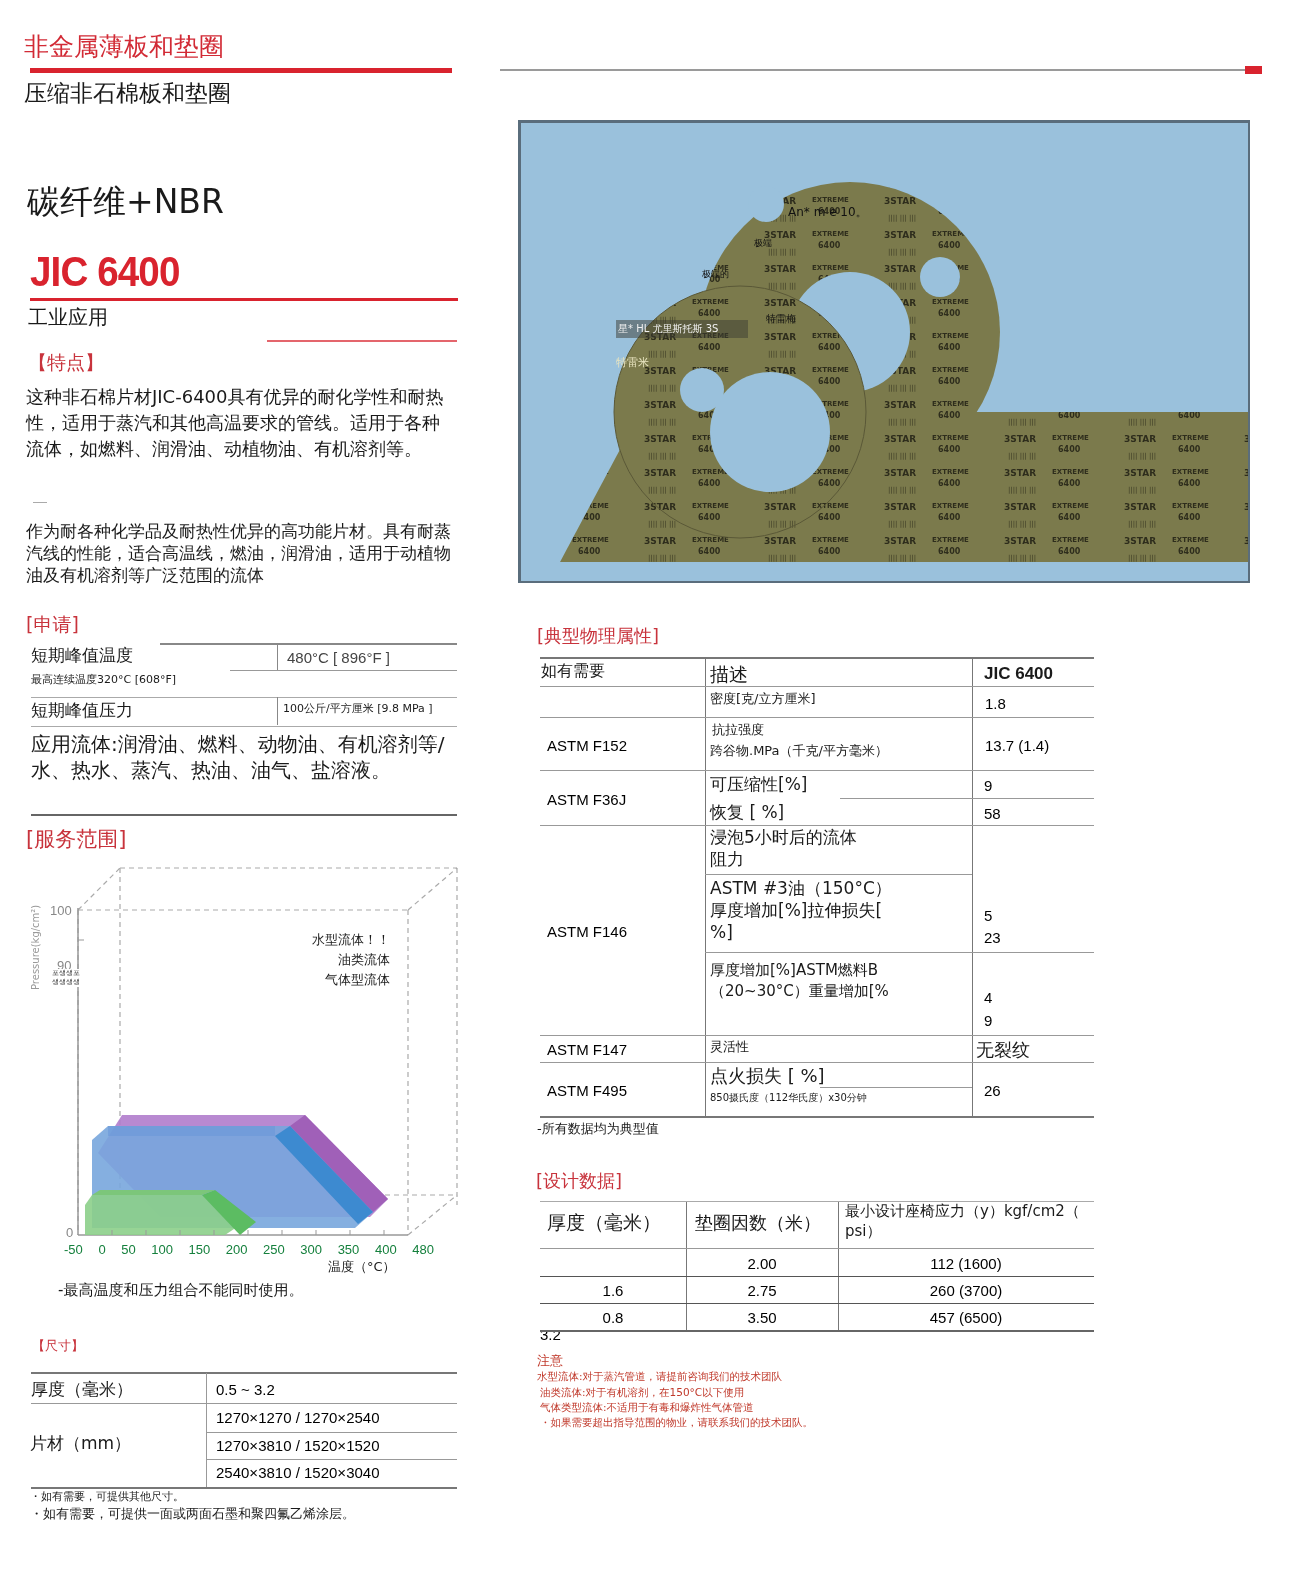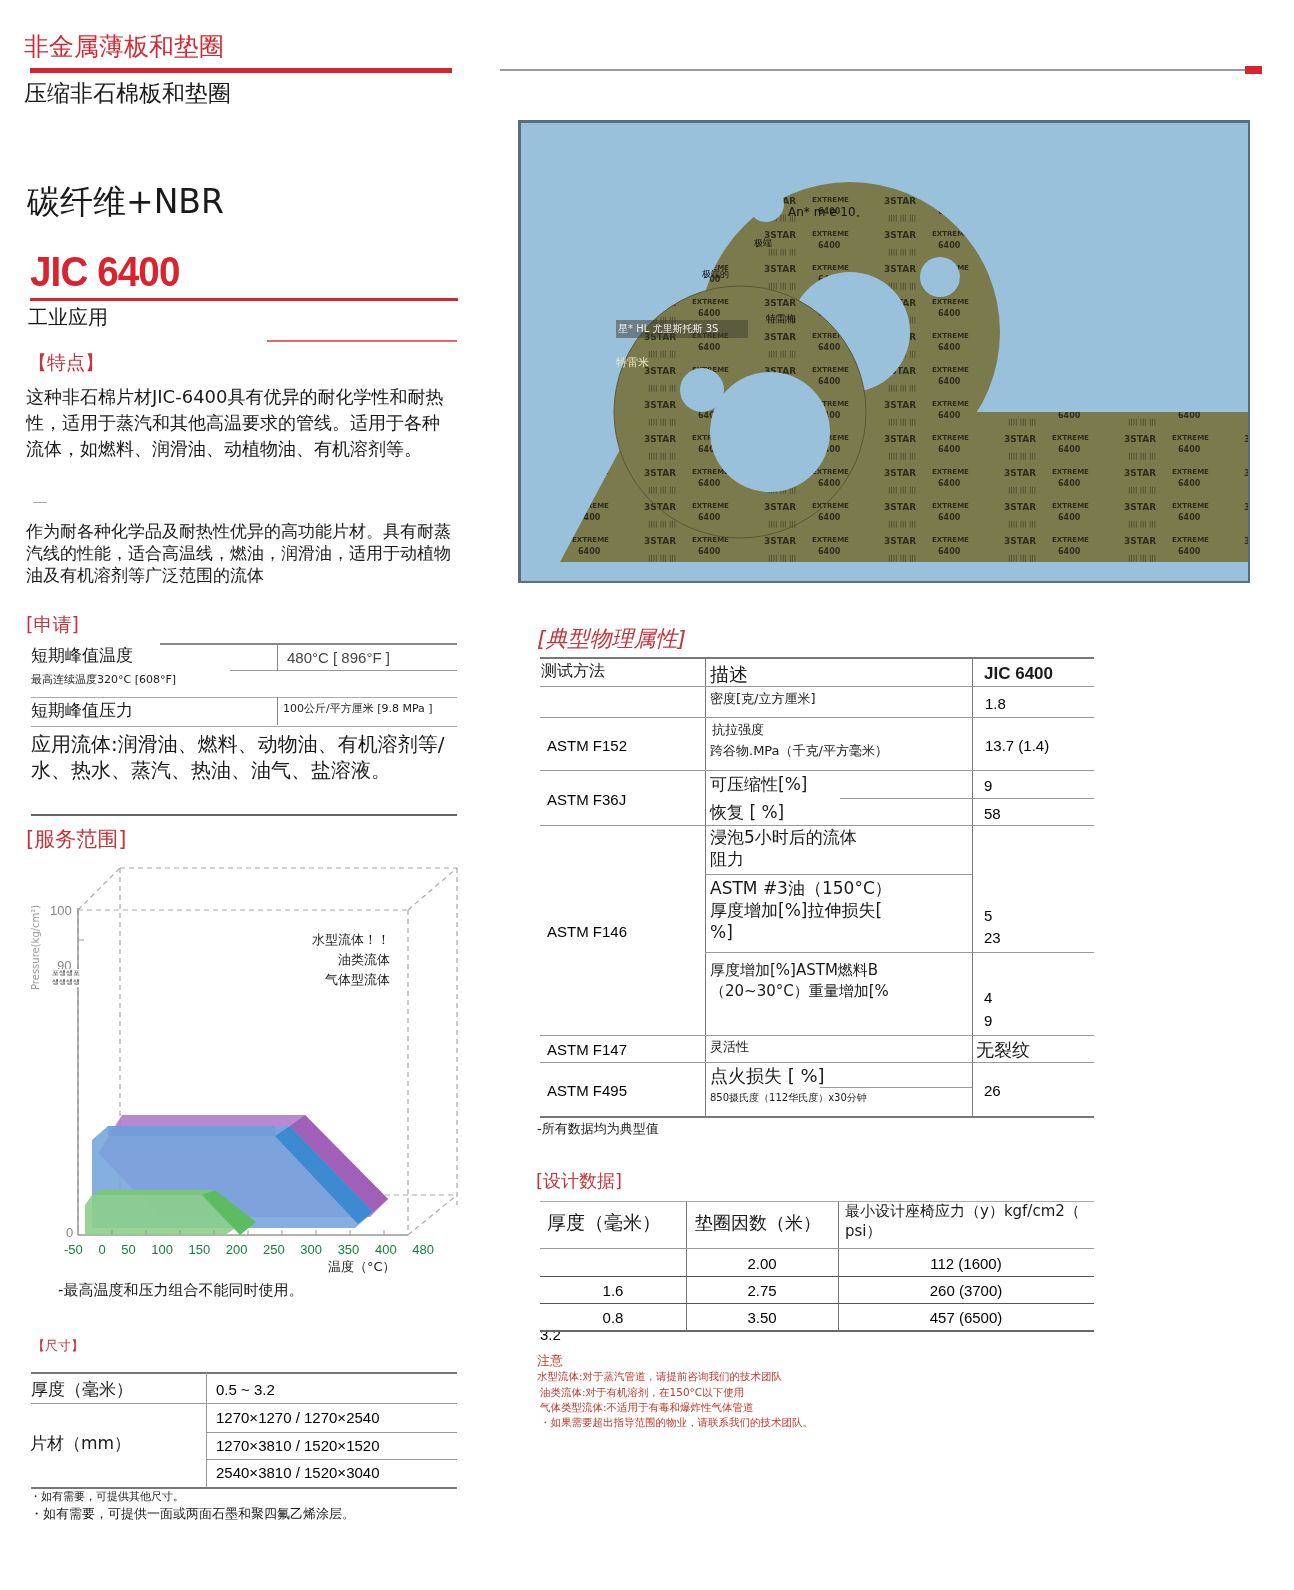--- a/index.html
+++ b/index.html
@@ -177,23 +177,23 @@
     <rect x="0" y="0" width="732" height="463" fill="none" stroke="#5a6d7c" stroke-width="2"></rect>
   </svg>
   <div class="abs" style="left:268px;top:82px;font-size:12px;color:#111;">An* m e 10。</div>
   <div class="abs" style="left:234px;top:115px;font-size:9px;color:#111;">极端</div>
   <div class="abs" style="left:182px;top:146px;font-size:9px;color:#111;">极端的</div>
   <div class="abs" style="left:246px;top:190px;font-size:10px;color:#111;">特雷梅</div>
   <div class="abs" style="left:96px;top:198px;font-size:10px;color:#f0f0f0;background:rgba(60,60,50,.5);padding:2px 30px 2px 2px;">星* HL 尤里斯托斯 3S</div>
   <div class="abs" style="left:96px;top:233px;font-size:11px;color:#e8e4c0;">特雷米</div>
 </div>
 
-<div class="abs sec-title" style="left:537px;top:624px;font-size:22px;font-style:italic;">[典型物理属性]</div>
+<div class="abs sec-title" style="left:537px;top:624px;font-size:18px;">[典型物理属性]</div>
 <div class="abs hr" style="left:540px;top:657px;width:554px;background:#777;"></div>
-<div class="abs" style="left:541px;top:661px;font-size:16px;">测试方法</div>
+<div class="abs" style="left:541px;top:661px;font-size:16px;">如有需要</div>
 <div class="abs" style="left:710px;top:662px;font-size:19px;">描述</div>
 <div class="abs" style="left:984px;top:664px;font-size:17px;font-weight:bold;font-family:'Liberation Sans',sans-serif;">JIC 6400</div>
 <div class="abs vr" style="left:705px;top:658px;height:460px;background:#777;"></div>
 <div class="abs vr" style="left:972px;top:658px;height:460px;background:#777;"></div>
 
 <div class="abs hr-thin" style="left:540px;top:686px;width:554px;"></div>
 <div class="abs" style="left:710px;top:690px;font-size:13px;">密度[克/立方厘米]</div>
 <div class="abs tbl-text" style="left:985px;top:695px;">1.8</div>
 
 <div class="abs hr-thin" style="left:540px;top:717px;width:554px;"></div>

